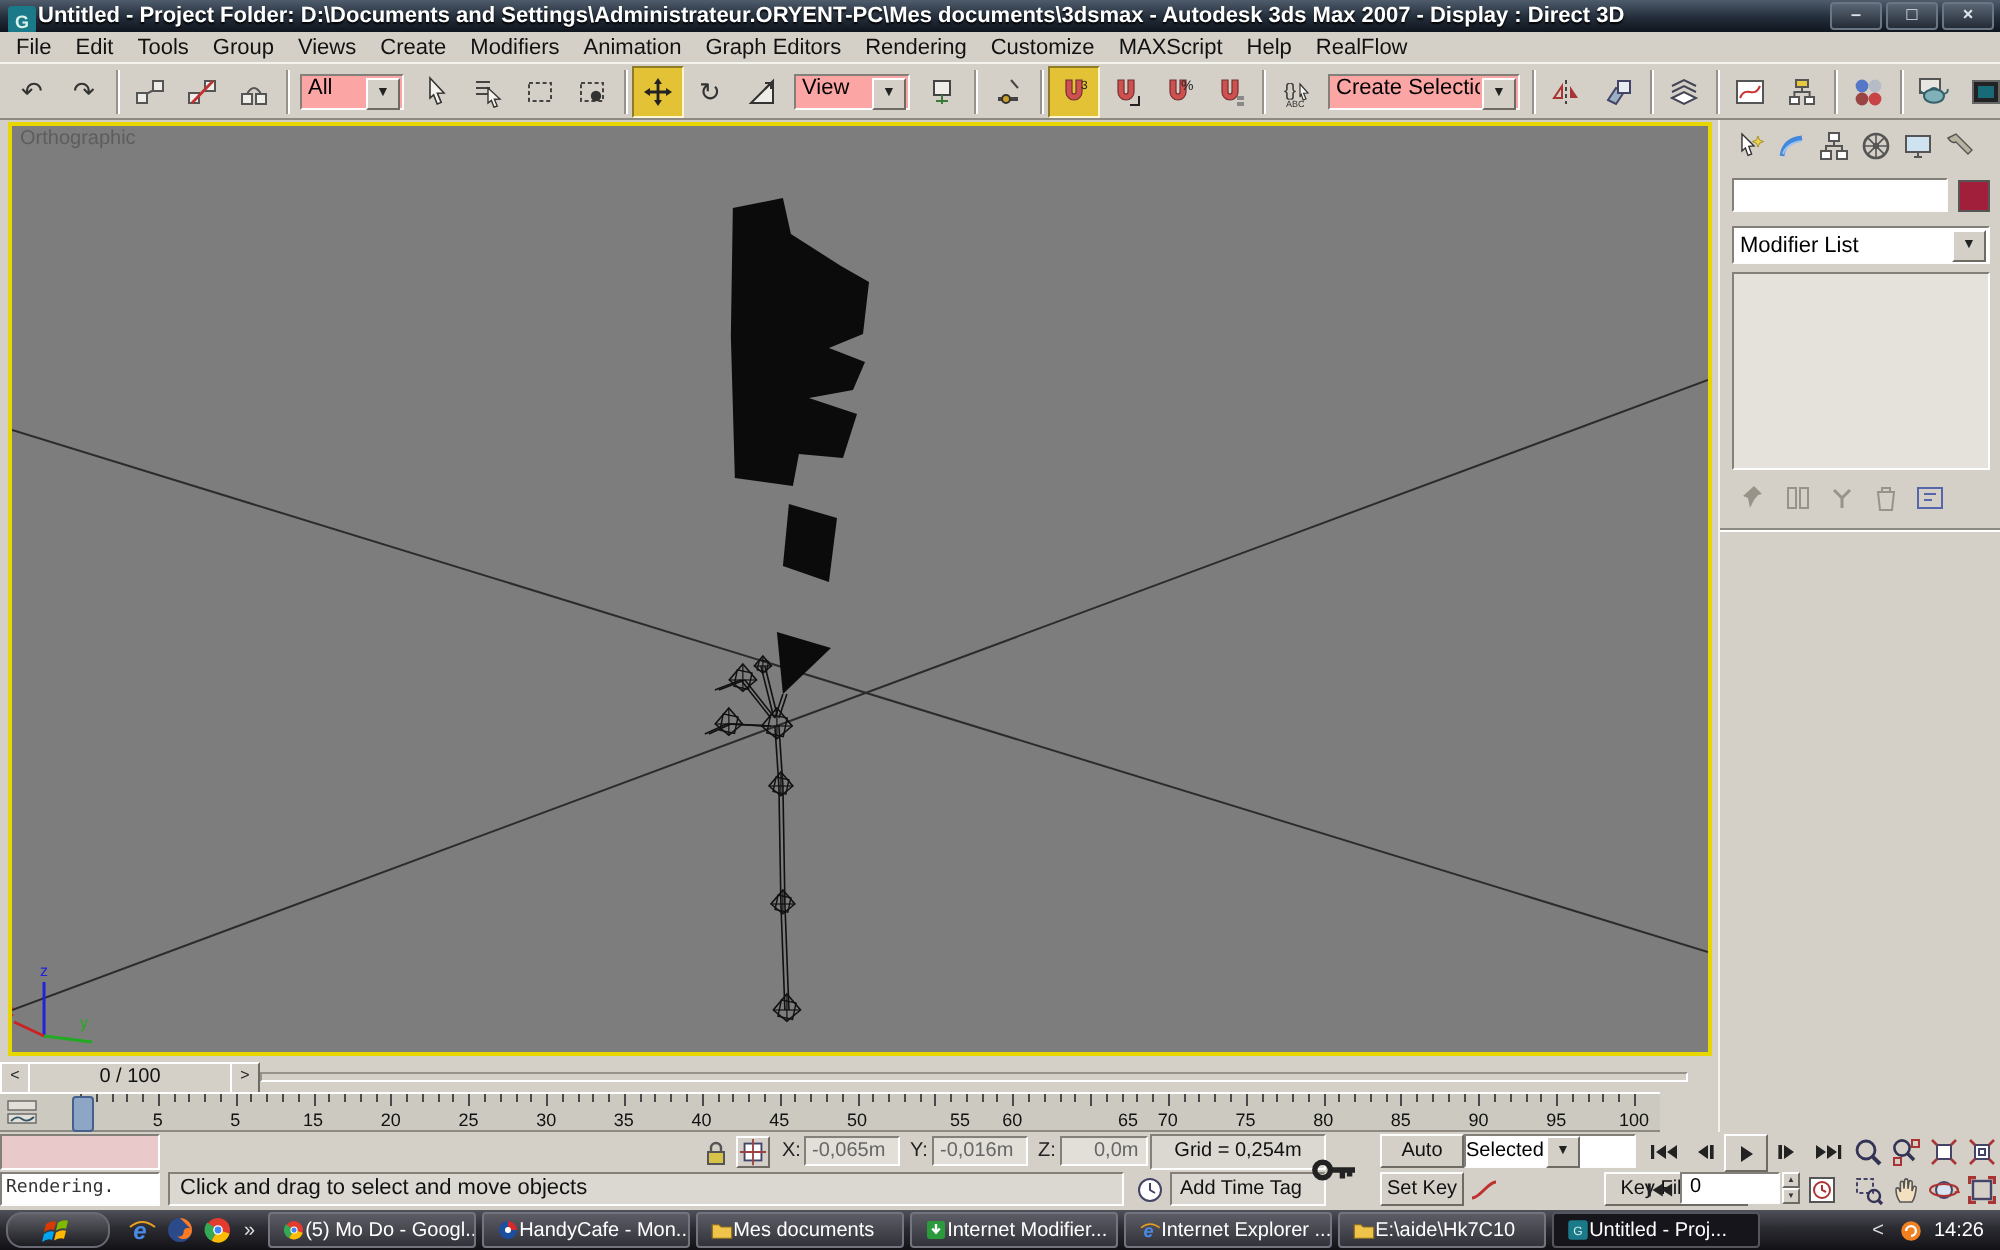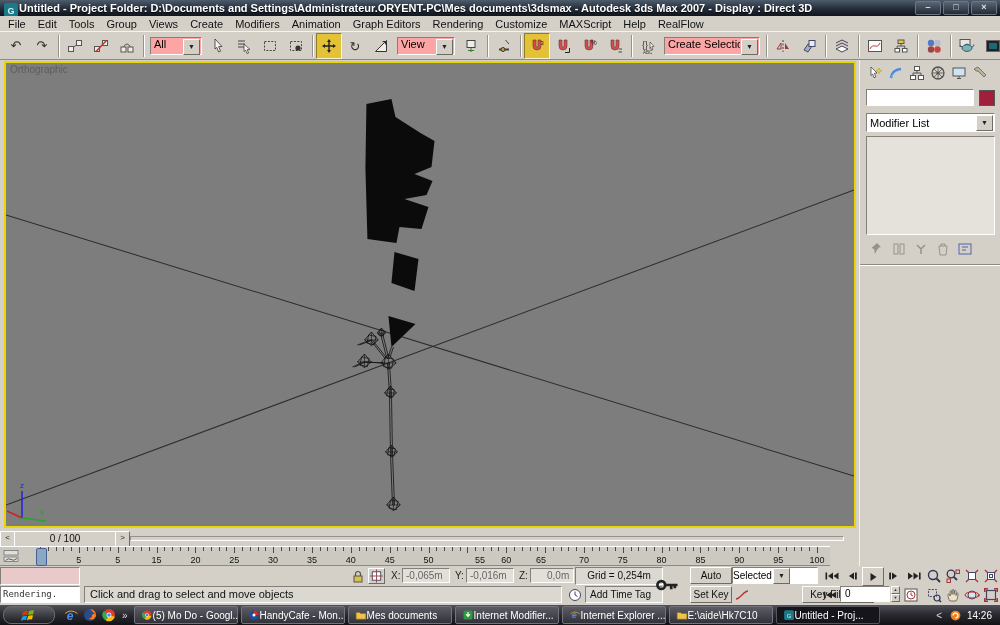--- a/index.html
+++ b/index.html
@@ -648,21 +648,21 @@
         <div class="tick" style="left: 450.89px; height: 4px;"></div>
         <div class="tick" style="left: 458.66px; height: 4px;"></div>
         <div class="tick" style="left: 466.43px; height: 4px;"></div>
         <div class="tick" style="left: 474.2px; height: 6px;"></div>
         <span class="tlabel" style="left: 474.2px;">60</span>
         <div class="tick" style="left: 481.97px; height: 4px;"></div>
         <div class="tick" style="left: 489.74px; height: 4px;"></div>
         <div class="tick" style="left: 497.51px; height: 4px;"></div>
         <div class="tick" style="left: 505.28px; height: 4px;"></div>
         <div class="tick" style="left: 513.05px; height: 6px;"></div>
-        <span class="tlabel" style="left: 509px;">65</span>
+        <span class="tlabel" style="left: 532px;">65</span>
         <div class="tick" style="left: 520.82px; height: 4px;"></div>
         <div class="tick" style="left: 528.59px; height: 4px;"></div>
         <div class="tick" style="left: 536.36px; height: 4px;"></div>
         <div class="tick" style="left: 544.13px; height: 4px;"></div>
         <div class="tick" style="left: 551.9px; height: 6px;"></div>
         <span class="tlabel" style="left: 551.9px;">70</span>
         <div class="tick" style="left: 559.67px; height: 4px;"></div>
         <div class="tick" style="left: 567.44px; height: 4px;"></div>
         <div class="tick" style="left: 575.21px; height: 4px;"></div>
         <div class="tick" style="left: 582.98px; height: 4px;"></div>

